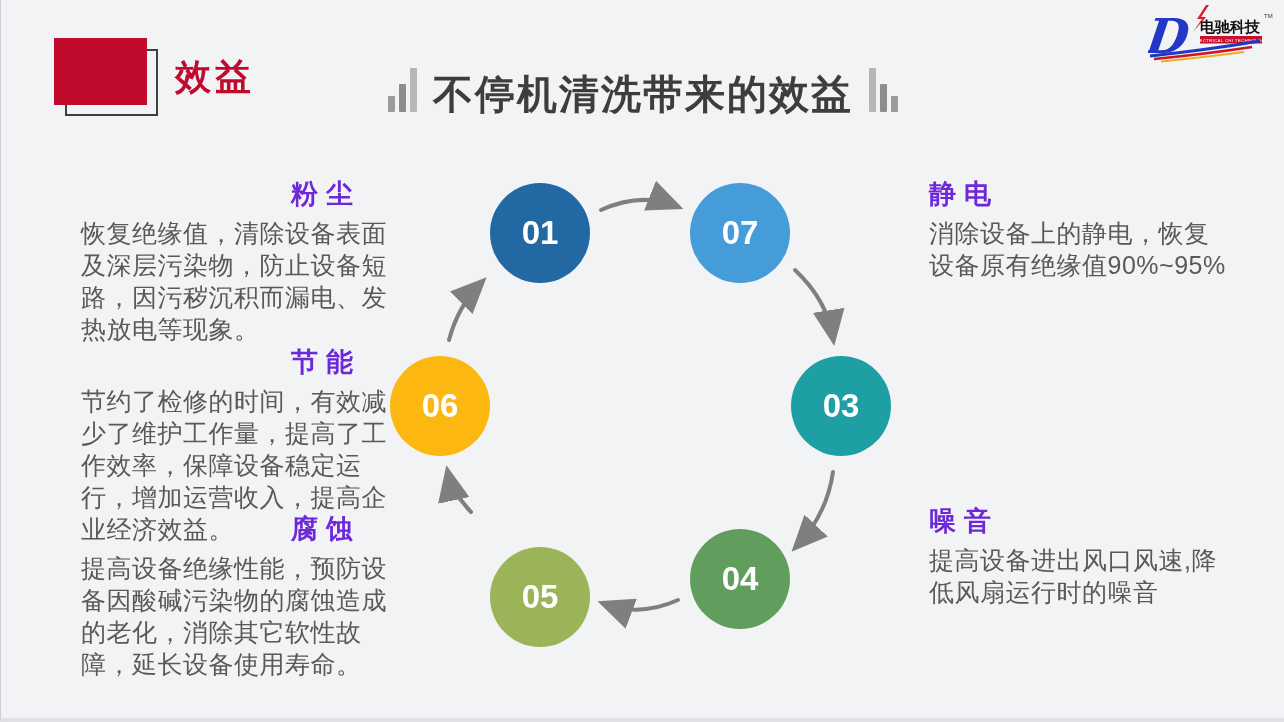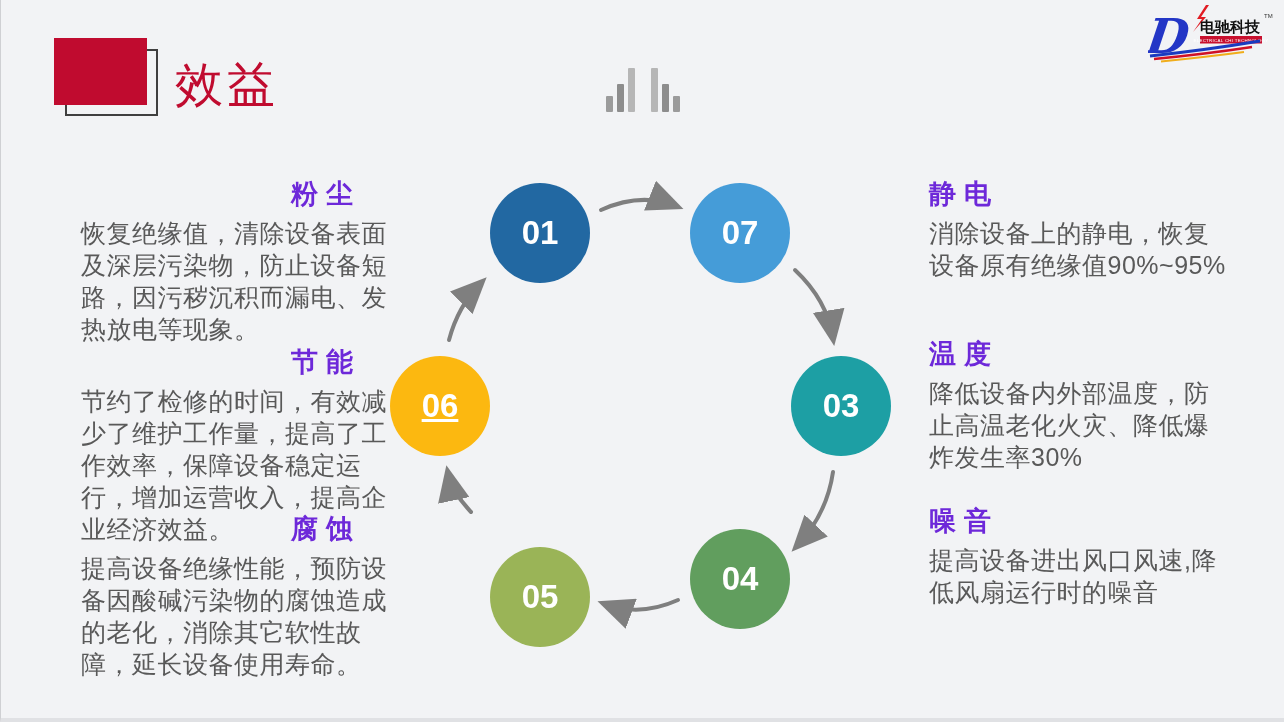--- a/index.html
+++ b/index.html
@@ -19,21 +19,21 @@
   .badge-outline{
     position:absolute;left:64px;top:49px;width:93px;height:67px;
     border:2px solid #3f3f3f;box-sizing:border-box;background:transparent;
   }
   .badge-fill{
     position:absolute;left:53px;top:38px;width:93px;height:67px;
     background:#c00b2f;
   }
   .badge-label{
     position:absolute;left:174px;top:53px;
-    font-size:48px;font-weight:400;color:#c00b2f;letter-spacing:4px;
+    font-size:36px;font-weight:700;color:#c00b2f;letter-spacing:4px;
   }
 
   
   .title-row{
     position:absolute;left:348px;top:68px;width:588px;
     display:flex;align-items:flex-end;justify-content:center;gap:16px;
   }
   .page-title{
     margin:0;font-size:40px;font-weight:800;color:#3d3d3d;letter-spacing:2px;
     white-space:nowrap;line-height:1.3;
@@ -86,20 +86,21 @@
   <div class="badge-outline"></div>
   <div class="badge-fill"></div>
   <div class="badge-label">效益</div>
 
   <div class="title-row">
     <span class="bars">
         <i class="b1"></i>
         <i class="b2"></i>
         <i class="b3"></i>
       </span>
+    <h1 class="page-title">不停机清洗带来的效益</h1>
     <span class="bars">
         <i class="b3"></i>
         <i class="b2"></i>
         <i class="b1"></i>
       </span>
   </div>
 
   <div class="logo">
     <svg viewBox="0 0 128 60">
       <path d="M58,1 L49,15 L54,15 L45,28 L58,13 L53,13 L61,1 Z" fill="#e11b22"></path>
@@ -136,43 +137,39 @@
     </div>
   <div class="step s3" style="background-color: rgb(29, 159, 164);">
       <span>03</span>
     </div>
   <div class="step s4" style="background-color: rgb(97, 158, 94);">
       <span>04</span>
     </div>
   <div class="step s5" style="background-color: rgb(154, 180, 87);">
       <span>05</span>
     </div>
-  <div class="step s6" style="background-color: rgb(252, 184, 16); text-decoration: underline;">
+  <div class="step s6" style="background-color: rgb(252, 184, 16);">
       <span>06</span>
     </div>
 
   <div class="benefit left bl1">
     <h3>粉尘</h3>
     <p>恢复绝缘值，清除设备表面及深层污染物，防止设备短路，因污秽沉积而漏电、发热放电等现象。</p>
   </div>
   <div class="benefit left bl2">
     <h3>节能</h3>
     <p>节约了检修的时间，有效减少了维护工作量，提高了工作效率，保障设备稳定运行，增加运营收入，提高企业经济效益。</p>
   </div>
   <div class="benefit left bl3">
     <h3>腐蚀</h3>
     <p>提高设备绝缘性能，预防设备因酸碱污染物的腐蚀造成的老化，消除其它软性故障，延长设备使用寿命。</p>
   </div>
 
   <div class="benefit right br1">
     <h3>静电</h3>
     <p>消除设备上的静电，恢复设备原有绝缘值90%~95%</p>
   </div>
-  <div class="benefit right br2">
-    <h3>温度</h3>
-    <p>降低设备内外部温度，防止高温老化火灾、降低爆炸发生率30%</p>
-  </div>
   <div class="benefit right br3">
     <h3>噪音</h3>
     <p>提高设备进出风口风速,降低风扇运行时的噪音</p>
   </div>
 
 </div>
 
 </body></html>

